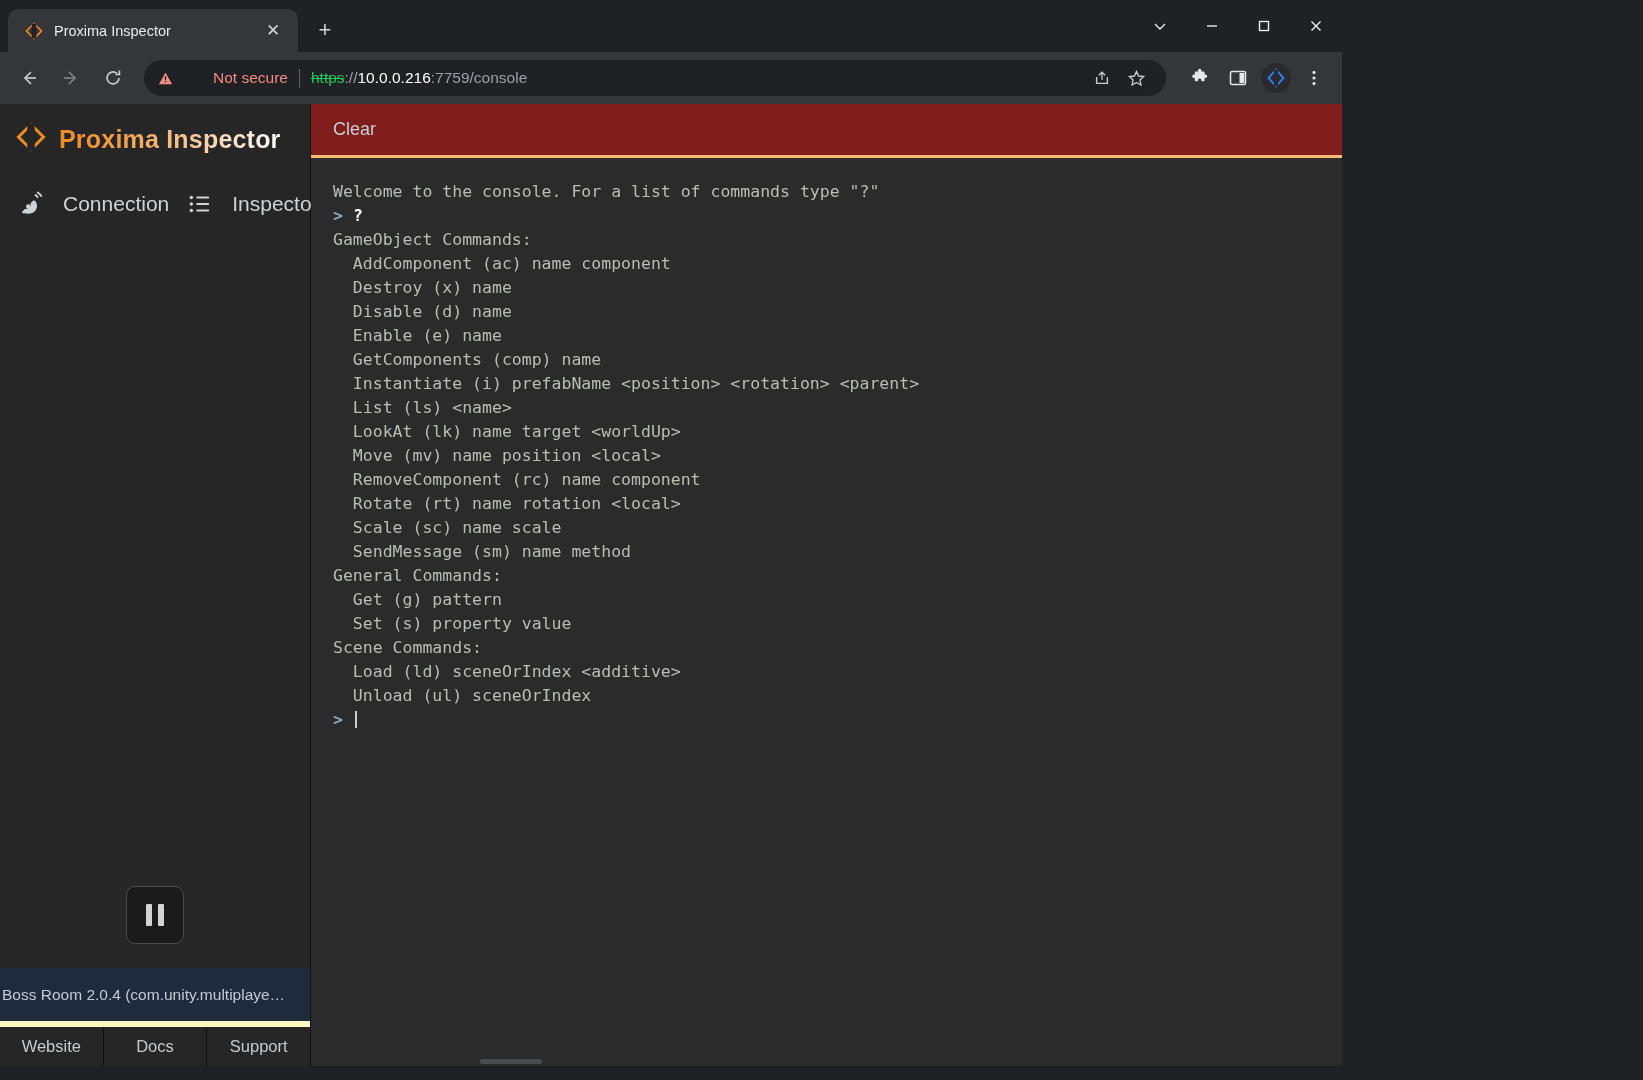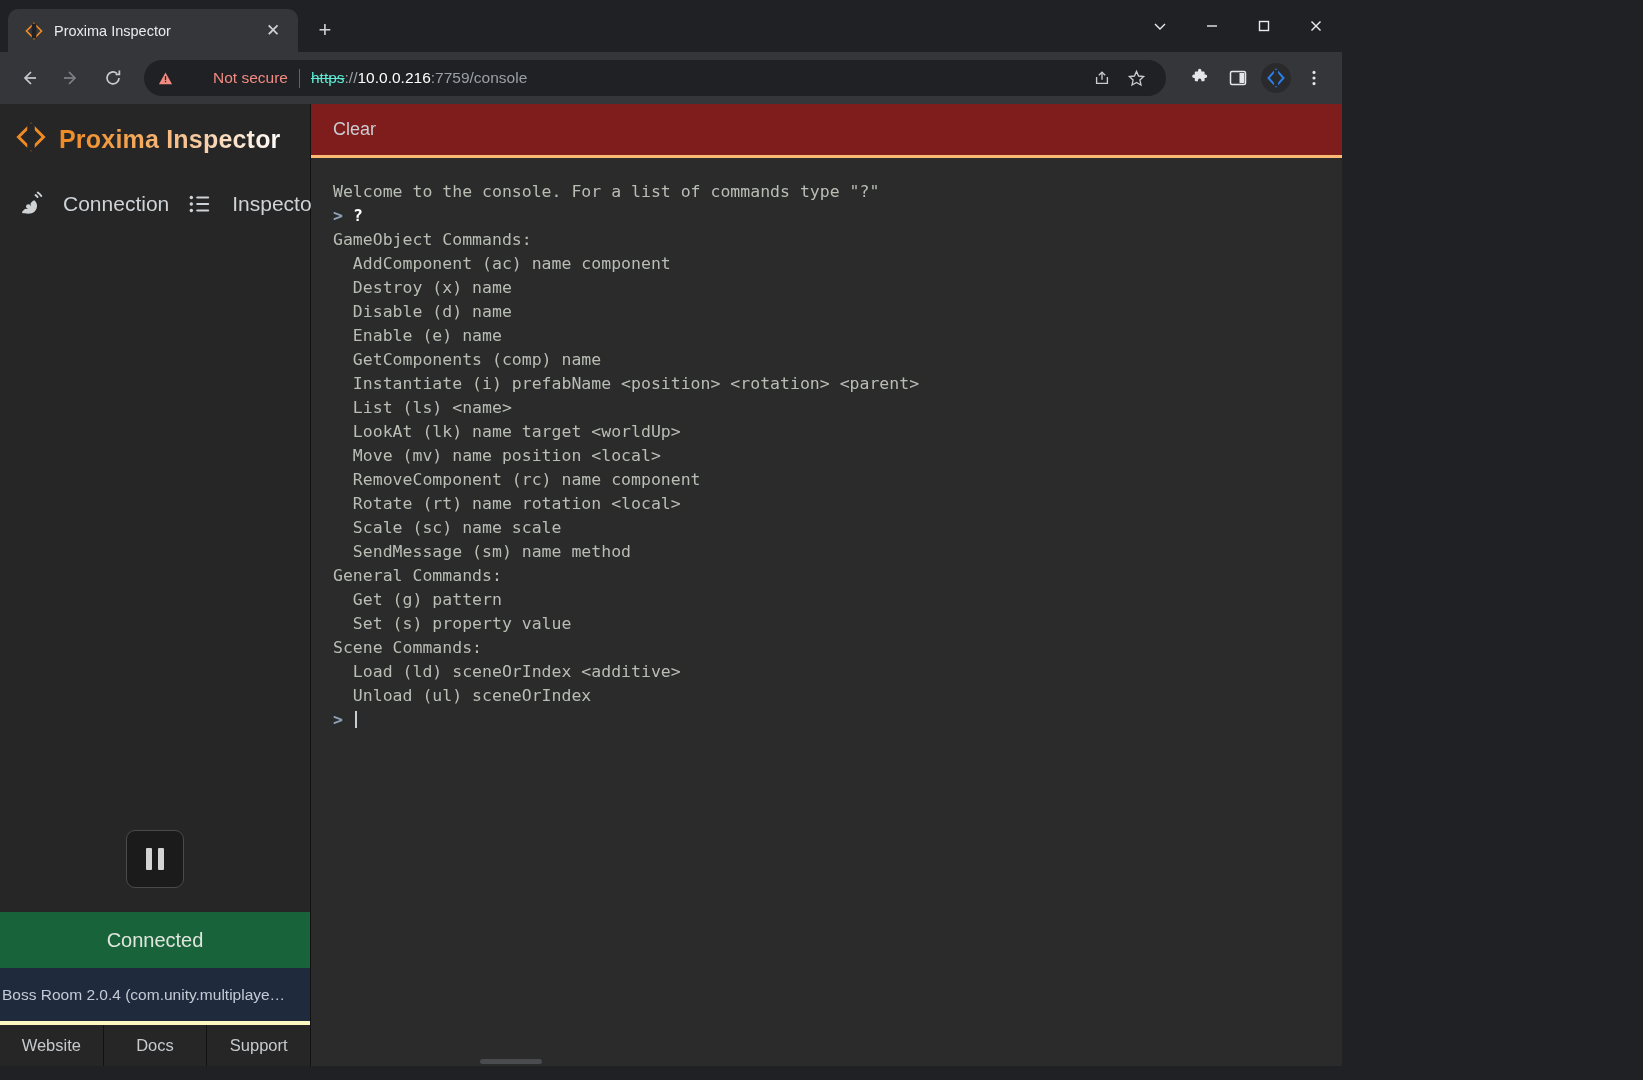--- a/index.html
+++ b/index.html
@@ -62,21 +62,21 @@
   .omnibox {
     flex:1; height:36px; background:#202124; border-radius:18px;
     display:flex; align-items:center; gap:0;
     padding: 0 14px; margin: 0 8px;
     position:relative; min-width:0;
   }
   .warn-ico { color:#f28b82; font-size:15px; margin-right:8px; display:flex; align-items:center; }
   .notsecure { color:#f28b82; font-size:15.5px; white-space:nowrap;margin-left:32px; }
   .om-div { width:1px; height:19px; background:#5f6368; margin:0 11px; flex:0 0 auto; }
   .url { font-size:15.5px; white-space:nowrap; overflow:hidden; display:flex; align-items:baseline; min-width:0;}
-  .url .scheme { color:#5eead4; text-decoration: line-through; }
+  .url .scheme { color:#22c55e; text-decoration: line-through; }
   .url .sep { color:#9aa0a6; }
   .url .host { color:#ffffff; }
   .url .rest { color:#9aa0a6; }
   .omni-right { margin-left:auto; display:flex; align-items:center; gap:2px; }
   .oi { width:32px;height:32px;display:flex;align-items:center;justify-content:center;color:#c8cbcf; }
   .tb-right { display:flex; align-items:center; gap:2px; padding-left:4px;}
   .tbi { width:36px;height:36px;display:flex;align-items:center;justify-content:center;color:#e4e6e9; }
   .avatar {
     width:30px;height:30px;border-radius:50%;background:#2a2a2c;
     display:flex;align-items:center;justify-content:center; margin:0 3px;
@@ -121,21 +121,21 @@
     height:56px; background:#19633a; color:#dfe6df;
     display:flex;align-items:center;justify-content:center;
     font-size:20px;
   }
   .appinfo {
     height:53px; background:#1f2a3d; color:#c3cbd6;
     display:flex;align-items:center;
     padding:0 2px; font-size:15.5px;
     white-space:nowrap; overflow:hidden;
   }
-  .footlinks { height:45px; display:flex; background:#262626; border-top:4px solid #fef9c3; }
+  .footlinks { height:45px; display:flex; background:#262626; border-top:6px solid #fef9c3; }
   .footlink {
     flex:1; display:flex; align-items:center; justify-content:center;
     color:#c6cacd; font-size:16.5px; border-right:1px solid #111;
   }
   .footlink:last-child { border-right:none; }
 
   
   .main { flex:1; display:flex; flex-direction:column; min-width:0; background:#2b2b2b; }
   .mainbar {
     height:54px; flex:0 0 54px; display:flex; align-items:center;
@@ -332,23 +332,20 @@
 
       <div class="side-spacer"></div>
 
       <div class="pausewrap">
         <div class="pausebtn">
           <span class="pbar"></span>
           <span class="pbar"></span>
         </div>
       </div>
 
-      <div class="connected">
-        <span>Connected</span>
-      </div>
 
       <div class="appinfo">
         <span>Boss Room 2.0.4 (com.unity.multiplaye…</span>
       </div>
 
       <div class="footlinks">
         <div class="footlink">Website</div>
         <div class="footlink">Docs</div>
         <div class="footlink">Support</div>
       </div>

